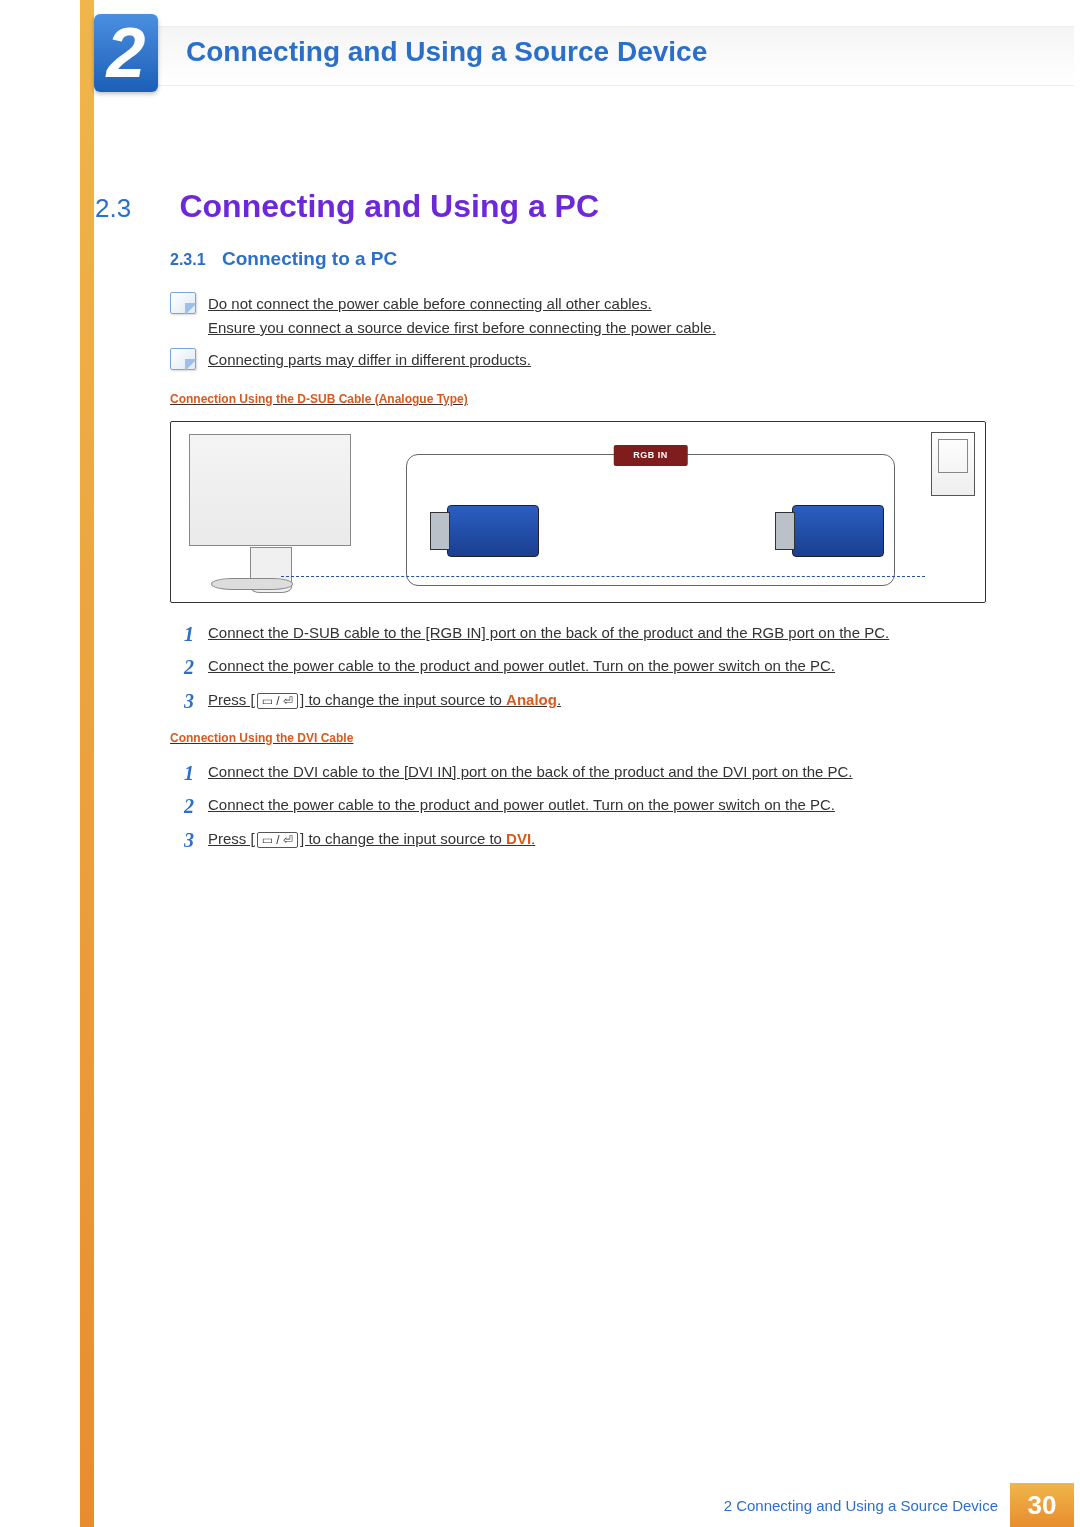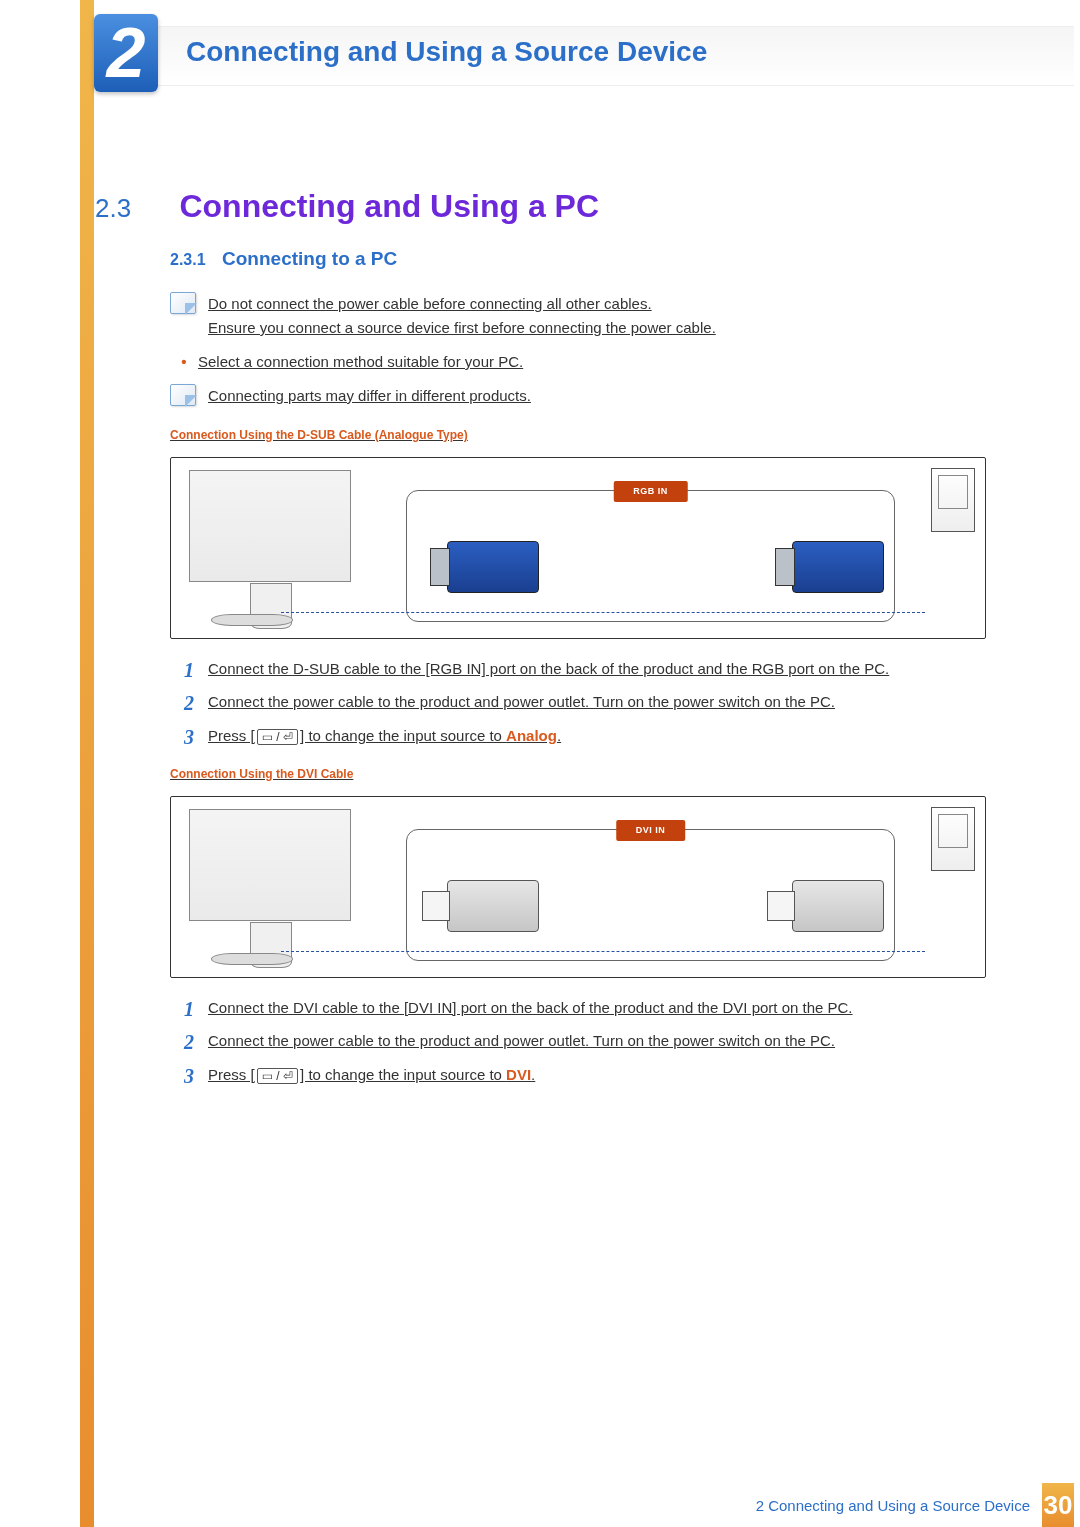--- a/index.html
+++ b/index.html
@@ -178,21 +178,21 @@
     top:32px; bottom:16px;
     border:1px solid #666;
     border-radius:12px;
     background:#fff;
   }
   .port-label {
     position:absolute;
     left:50%;
     top:-10px;
     transform:translateX(-50%);
-    background:#c2410c;
+    background:#7f1d1d;
     color:#fff;
     font-size:9px;
     font-weight:700;
     padding:3px 20px;
     border-radius:2px;
     letter-spacing:0.5px;
   }
   .pc-tower {
     position:absolute;
     right:10px; top:10px;
@@ -265,21 +265,21 @@
     align-items:stretch;
     right:6px;
   }
   .footer-label {
     color:#2b6fc8;
     font-size:15px;
     align-self:center;
     margin-right:12px;
   }
   .footer-num-box {
-    width:32px;
+    width:64px;
     background:linear-gradient(180deg,#f0b64a 0%, #e88d2e 100%);
     color:#fff;
     font-size:26px;
     font-weight:700;
     display:flex; align-items:center; justify-content:center;
   }
 </style>
 </head>
 <body>
 
@@ -302,23 +302,20 @@
 
   <div class="content">
     <div class="row">
       <div class="col-icon"><span class="note-icon"></span></div>
       <div class="col-txt">
         <div>Do not connect the power cable before connecting all other cables.</div>
         <div>Ensure you connect a source device first before connecting the power cable.</div>
       </div>
     </div>
 
-    <ul class="bullet">
-      <li><span>Select a connection method suitable for your PC.</span></li>
-    </ul>
 
     <div class="row">
       <div class="col-icon"><span class="note-icon"></span></div>
       <div class="col-txt">Connecting parts may differ in different products.</div>
     </div>
 
     <div class="sub-head">Connection Using the D-SUB Cable (Analogue Type)</div>
     <div class="diagram">
       <div class="monitor"></div>
       <div class="monitor-base"></div>
@@ -332,31 +329,20 @@
     </div>
     <ol class="steps">
       <li><span>Connect the D-SUB cable to the [RGB IN] port on the back of the product and the RGB port on the PC.</span></li>
       <li><span>Connect the power cable to the product and power outlet. Turn on the power switch on the PC.</span></li>
       <li>
         <span>Press [</span><span class="btn-glyph">▭ / ⏎</span><span>] to change the input source to </span><span class="kw">Analog</span><span>.</span>
       </li>
     </ol>
 
     <div class="sub-head">Connection Using the DVI Cable</div>
-    <div class="diagram">
-      <div class="monitor"></div>
-      <div class="monitor-base"></div>
-      <div class="panel">
-        <div class="port-label">DVI IN</div>
-        <div class="conn-grey" style="left:40px; top:50px;"></div>
-        <div class="conn-grey" style="right:10px; top:50px;"></div>
-      </div>
-      <div class="pc-tower"></div>
-      <div class="cable" style="left:110px; right:60px; top:154px;"></div>
-    </div>
     <ol class="steps">
       <li><span>Connect the DVI cable to the [DVI IN] port on the back of the product and the DVI port on the PC.</span></li>
       <li><span>Connect the power cable to the product and power outlet. Turn on the power switch on the PC.</span></li>
       <li>
         <span>Press [</span><span class="btn-glyph">▭ / ⏎</span><span>] to change the input source to </span><span class="kw">DVI</span><span>.</span>
       </li>
     </ol>
   </div>
 
   <div class="footer">

